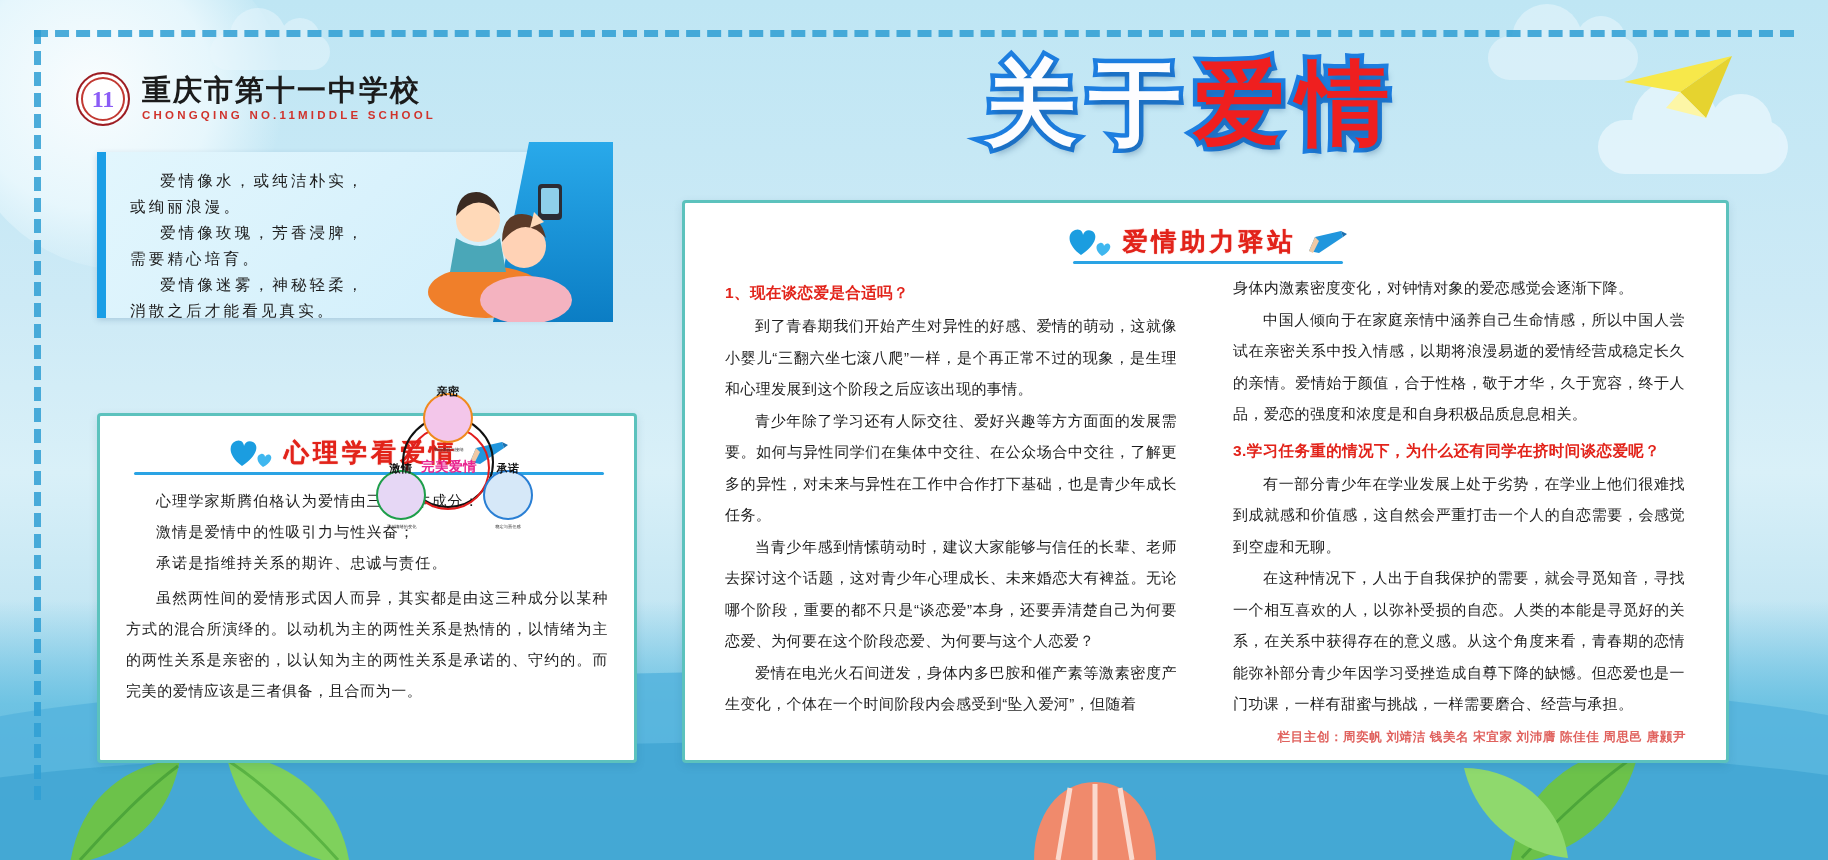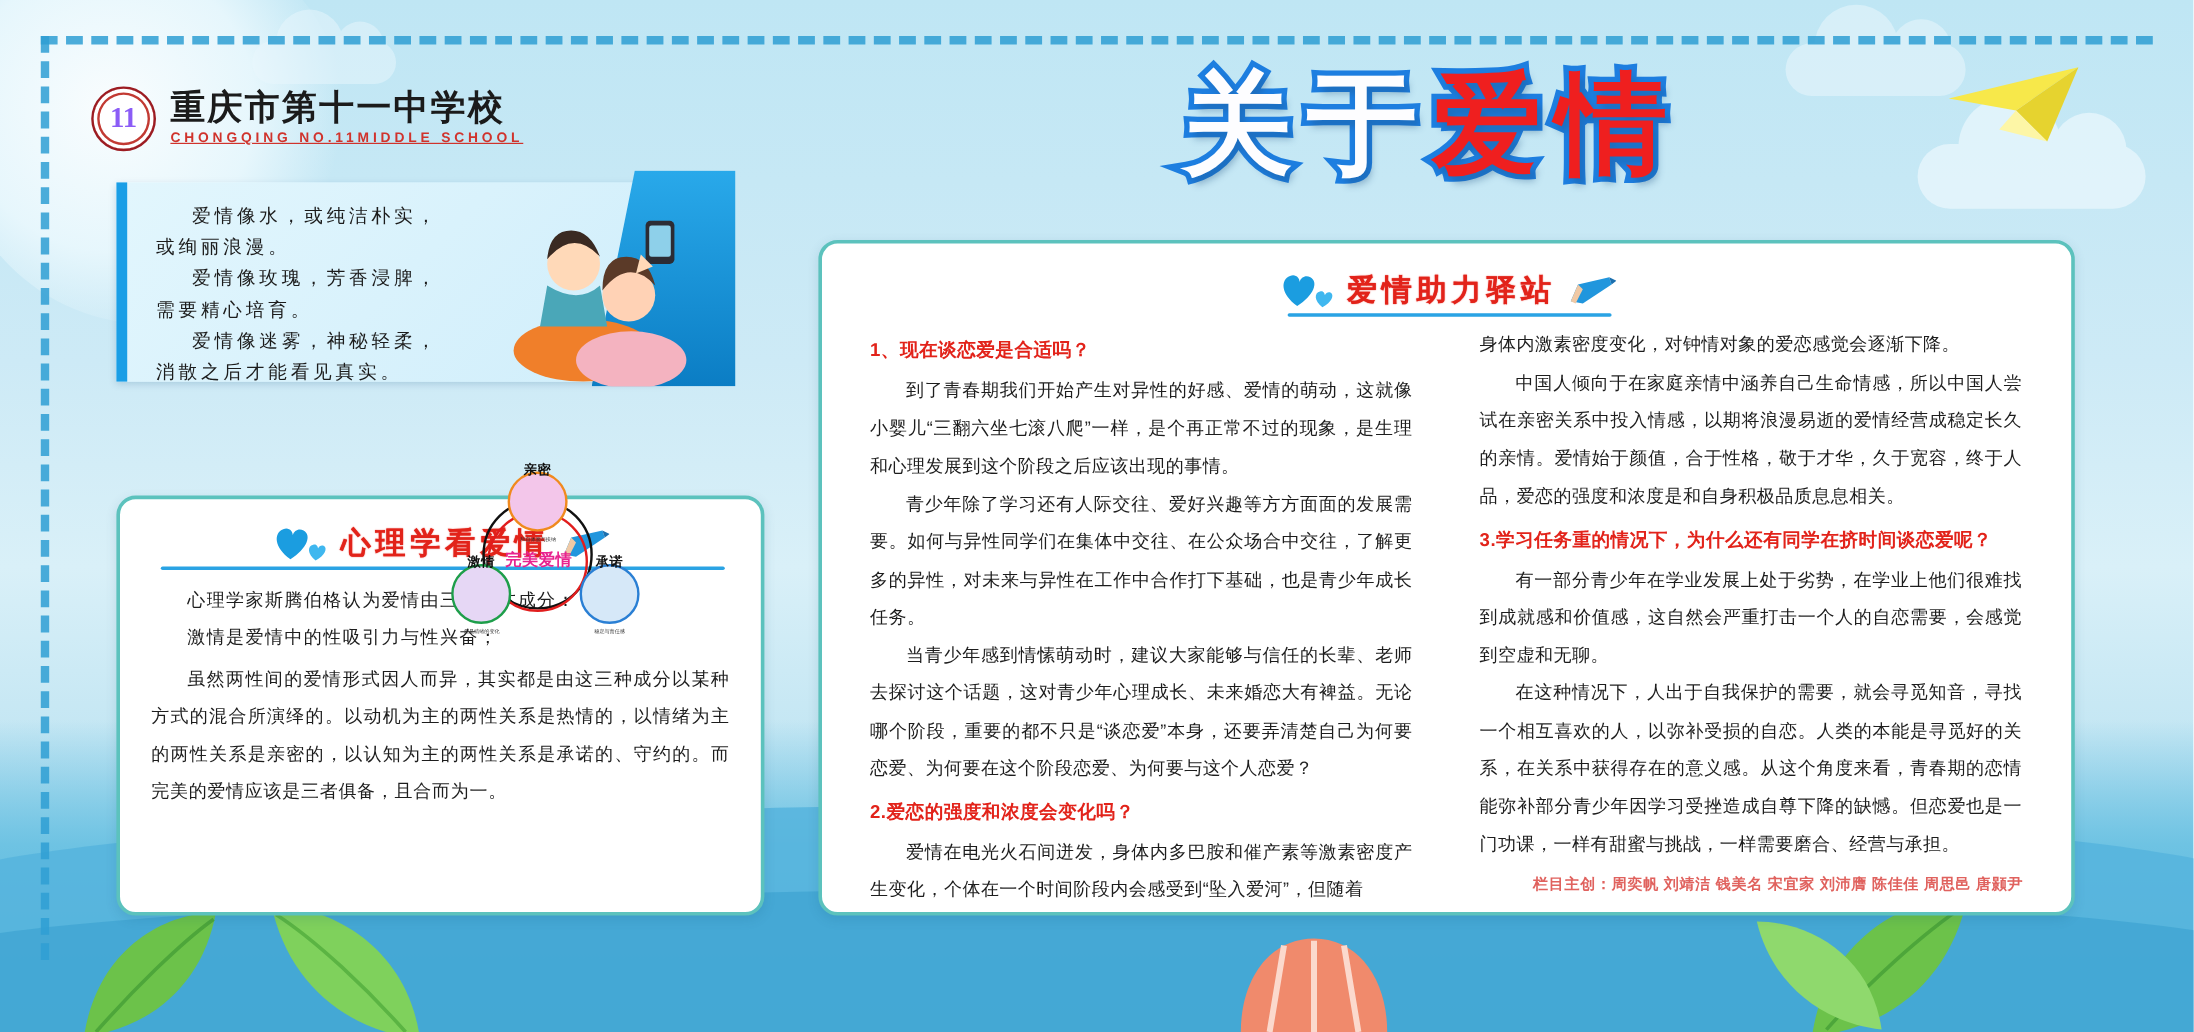--- a/index.html
+++ b/index.html
@@ -85,21 +85,21 @@
     font-family: "Liberation Serif", serif;
     box-shadow: inset 0 0 0 3px #fff, inset 0 0 0 5px #c23a33;
   }
   .school-names { line-height: 1; }
   .school-cn {
     font-size: 29px; font-weight: bold; color: #1b1b1b; letter-spacing: 2px;
     font-family: "Liberation Serif", serif;
   }
   .school-en {
     font-size: 11.5px; font-weight: bold; color: #d0332c;
-    letter-spacing: 3.2px; margin-top: 5px; text-decoration: underline;
+    letter-spacing: 3.2px; margin-top: 5px;
   }
 
   
   .main-title {
     position: absolute; left: 955px; top: 42px;
     font-size: 92px; font-weight: 700; letter-spacing: 12px;
     font-family: "Liberation Sans", sans-serif;
     white-space: nowrap;
     margin-left: 30px;
   }
@@ -134,21 +134,21 @@
   }
   .photo-blue-shape {
     position: absolute; right: -10px; top: 0; width: 120px; height: 180px;
     background: linear-gradient(180deg, #29a9ea 0%, #0b7dc4 100%);
     clip-path: polygon(30% 0, 100% 0, 100% 100%, 0 100%);
   }
 
   
   .panel {
     position: absolute; background: #ffffff;
-    border: 3px solid #5cc2bd; border-radius: 16px;
+    border: 3px solid #5cc2bd; border-radius: 4px;
     box-shadow: 0 3px 10px rgba(0,70,110,.12);
   }
   .panel-left { left: 97px; top: 413px; width: 540px; height: 350px; }
   .panel-right { left: 682px; top: 200px; width: 1047px; height: 563px; }
 
   
   .sec-head {
     display: flex; align-items: center; gap: 10px;
     position: relative; padding-bottom: 4px;
   }
@@ -323,20 +323,21 @@
           <polygon points="2,22 8,8 34,2 36,8 12,24" fill="#2196dd"></polygon>
           <polygon points="2,22 8,8 12,12 6,24" fill="#f0c9a5"></polygon>
           <polygon points="34,2 36,8 40,5" fill="#1b6fae"></polygon>
         </svg>
         <div class="sec-underline"></div>
       </div>
 
       <div style="height:12px"></div>
       <div class="lp-line i">心理学家斯腾伯格认为爱情由三个基本成分：</div>
       <div class="lp-line i">激情是爱情中的性吸引力与性兴奋；</div>
+      <div class="lp-line i">承诺是指维持关系的期许、忠诚与责任。</div>
       <div class="lp-para">虽然两性间的爱情形式因人而异，其实都是由这三种成分以某种方式的混合所演绎的。以动机为主的两性关系是热情的，以情绪为主的两性关系是亲密的，以认知为主的两性关系是承诺的、守约的。而完美的爱情应该是三者俱备，且合而为一。</div>
     </div>
   </div>
 
   <div class="venn">
     <div class="venn-circle venn-big"></div>
     <div class="venn-circle venn-big2"></div>
     <div class="venn-node node-top">
       <span class="nm">亲密</span>
       <span class="sub">和自体验与接纳</span>
@@ -369,21 +370,20 @@
           <div class="sec-underline"></div>
         </div>
       </div>
 
       <div class="rp-cols">
         <div class="rp-col">
           <div class="q-head">1、现在谈恋爱是合适吗？</div>
           <div class="rp-para">到了青春期我们开始产生对异性的好感、爱情的萌动，这就像小婴儿“三翻六坐七滚八爬”一样，是个再正常不过的现象，是生理和心理发展到这个阶段之后应该出现的事情。</div>
           <div class="rp-para">青少年除了学习还有人际交往、爱好兴趣等方方面面的发展需要。如何与异性同学们在集体中交往、在公众场合中交往，了解更多的异性，对未来与异性在工作中合作打下基础，也是青少年成长任务。</div>
           <div class="rp-para">当青少年感到情愫萌动时，建议大家能够与信任的长辈、老师去探讨这个话题，这对青少年心理成长、未来婚恋大有裨益。无论哪个阶段，重要的都不只是“谈恋爱”本身，还要弄清楚自己为何要恋爱、为何要在这个阶段恋爱、为何要与这个人恋爱？</div>
-          <div class="q-head">2.爱恋的强度和浓度会变化吗？</div>
           <div class="rp-para">爱情在电光火石间迸发，身体内多巴胺和催产素等激素密度产生变化，个体在一个时间阶段内会感受到“坠入爱河”，但随着</div>
         </div>
 
         <div class="rp-col">
           <div class="rp-para" style="text-indent:0">身体内激素密度变化，对钟情对象的爱恋感觉会逐渐下降。</div>
           <div class="rp-para">中国人倾向于在家庭亲情中涵养自己生命情感，所以中国人尝试在亲密关系中投入情感，以期将浪漫易逝的爱情经营成稳定长久的亲情。爱情始于颜值，合于性格，敬于才华，久于宽容，终于人品，爱恋的强度和浓度是和自身积极品质息息相关。</div>
           <div class="q-head">3.学习任务重的情况下，为什么还有同学在挤时间谈恋爱呢？</div>
           <div class="rp-para">有一部分青少年在学业发展上处于劣势，在学业上他们很难找到成就感和价值感，这自然会严重打击一个人的自恋需要，会感觉到空虚和无聊。</div>
           <div class="rp-para">在这种情况下，人出于自我保护的需要，就会寻觅知音，寻找一个相互喜欢的人，以弥补受损的自恋。人类的本能是寻觅好的关系，在关系中获得存在的意义感。从这个角度来看，青春期的恋情能弥补部分青少年因学习受挫造成自尊下降的缺憾。但恋爱也是一门功课，一样有甜蜜与挑战，一样需要磨合、经营与承担。</div>
         </div>

